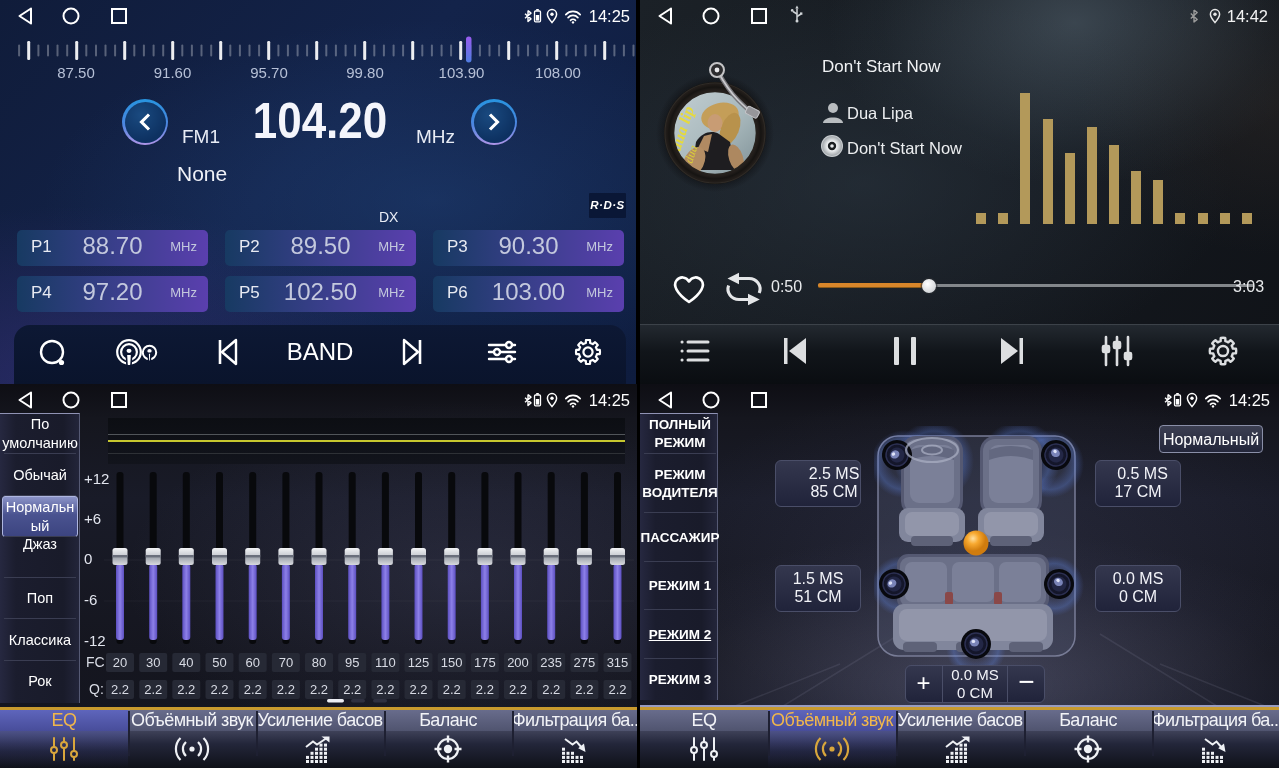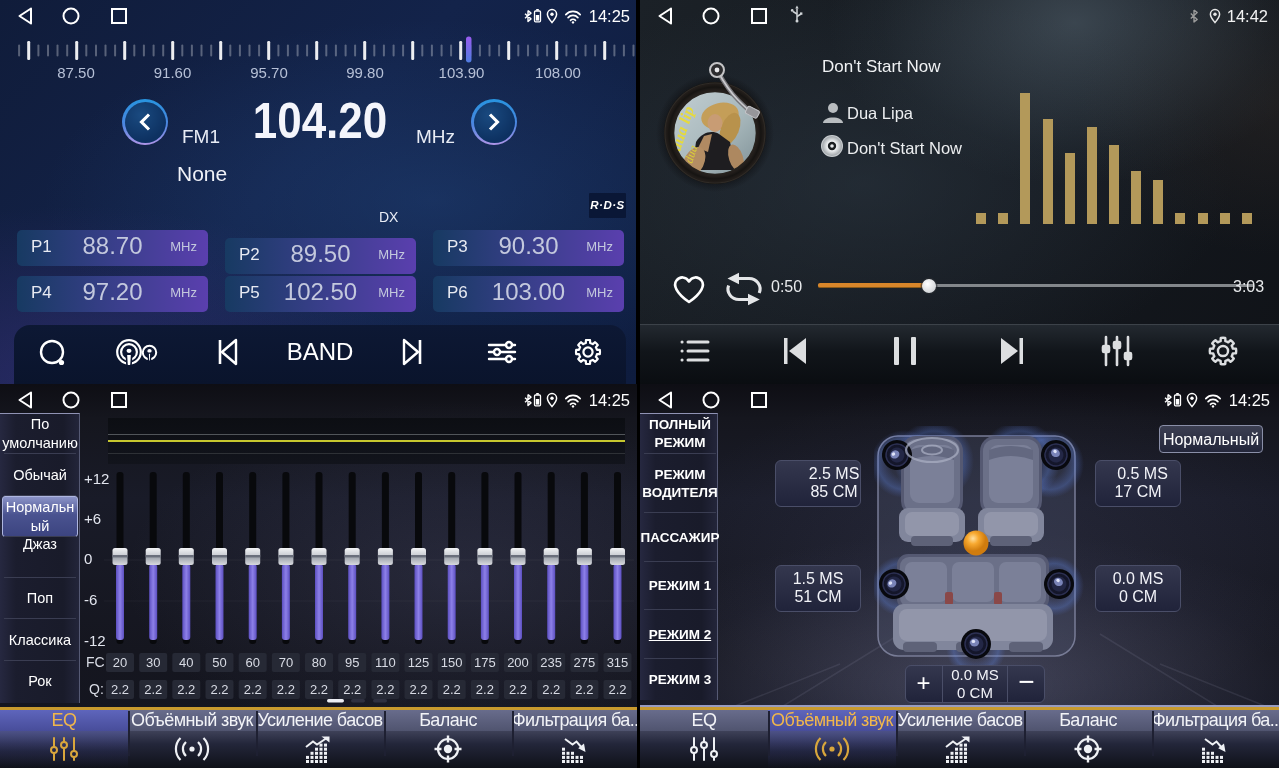--- a/index.html
+++ b/index.html
@@ -139,21 +139,21 @@
       <div class="abs" style="left:230px;top:97px;width:180px;text-align:center;color:#f4f5fb;font-size:44px;font-weight:bold;letter-spacing:0px;transform:scaleY(1.14);transform-origin:50% 60%;">104.20</div>
       <div class="abs" style="left:416px;top:126px;color:#e8ecf5;font-size:19px;">MHz</div>
       <div class="abs" style="left:177px;top:162px;color:#f0f2f8;font-size:21px;">None</div>
       <div class="abs" style="left:379px;top:178px;color:#e8ecf5;font-size:14px;margin-top:31px;">DX</div>
       <div class="abs" style="left:589px;top:193px;width:37px;height:25px;background:#0a1736;border-radius:1px;color:#fff;font-size:11.5px;font-weight:bold;font-style:italic;text-align:center;line-height:25px;letter-spacing:0.5px;">R·D·S</div>
       <div class="abs" style="left:17px;top:230px;width:191px;height:36px;border-radius:5px;background:linear-gradient(90deg,#173a62,#3c3f8e 55%,#5a3fae);">
  <span class="abs" style="left:14px;top:7px;font-size:17px;color:#e7eaf2;">P1</span>
  <span class="abs" style="left:0;top:2px;width:100%;text-align:center;font-size:24px;color:#c3c8dd;">88.70</span>
  <span class="abs" style="right:11px;top:9px;font-size:13px;color:#c3c8dd;">MHz</span>
       </div>
-      <div class="abs" style="left:225px;top:230px;width:191px;height:36px;border-radius:5px;background:linear-gradient(90deg,#173a62,#3c3f8e 55%,#5a3fae);margin-top:8px;">
+      <div class="abs" style="left:225px;top:230px;width:191px;height:36px;border-radius:5px;background:linear-gradient(90deg,#173a62,#3c3f8e 55%,#5a3fae);">
  <span class="abs" style="left:14px;top:7px;font-size:17px;color:#e7eaf2;">P2</span>
  <span class="abs" style="left:0;top:2px;width:100%;text-align:center;font-size:24px;color:#c3c8dd;">89.50</span>
  <span class="abs" style="right:11px;top:9px;font-size:13px;color:#c3c8dd;">MHz</span>
       </div>
       <div class="abs" style="left:433px;top:230px;width:191px;height:36px;border-radius:5px;background:linear-gradient(90deg,#173a62,#3c3f8e 55%,#5a3fae);">
  <span class="abs" style="left:14px;top:7px;font-size:17px;color:#e7eaf2;">P3</span>
  <span class="abs" style="left:0;top:2px;width:100%;text-align:center;font-size:24px;color:#c3c8dd;">90.30</span>
  <span class="abs" style="right:11px;top:9px;font-size:13px;color:#c3c8dd;">MHz</span>
       </div>
       <div class="abs" style="left:17px;top:276px;width:191px;height:36px;border-radius:5px;background:linear-gradient(90deg,#173a62,#3c3f8e 55%,#5a3fae);">

